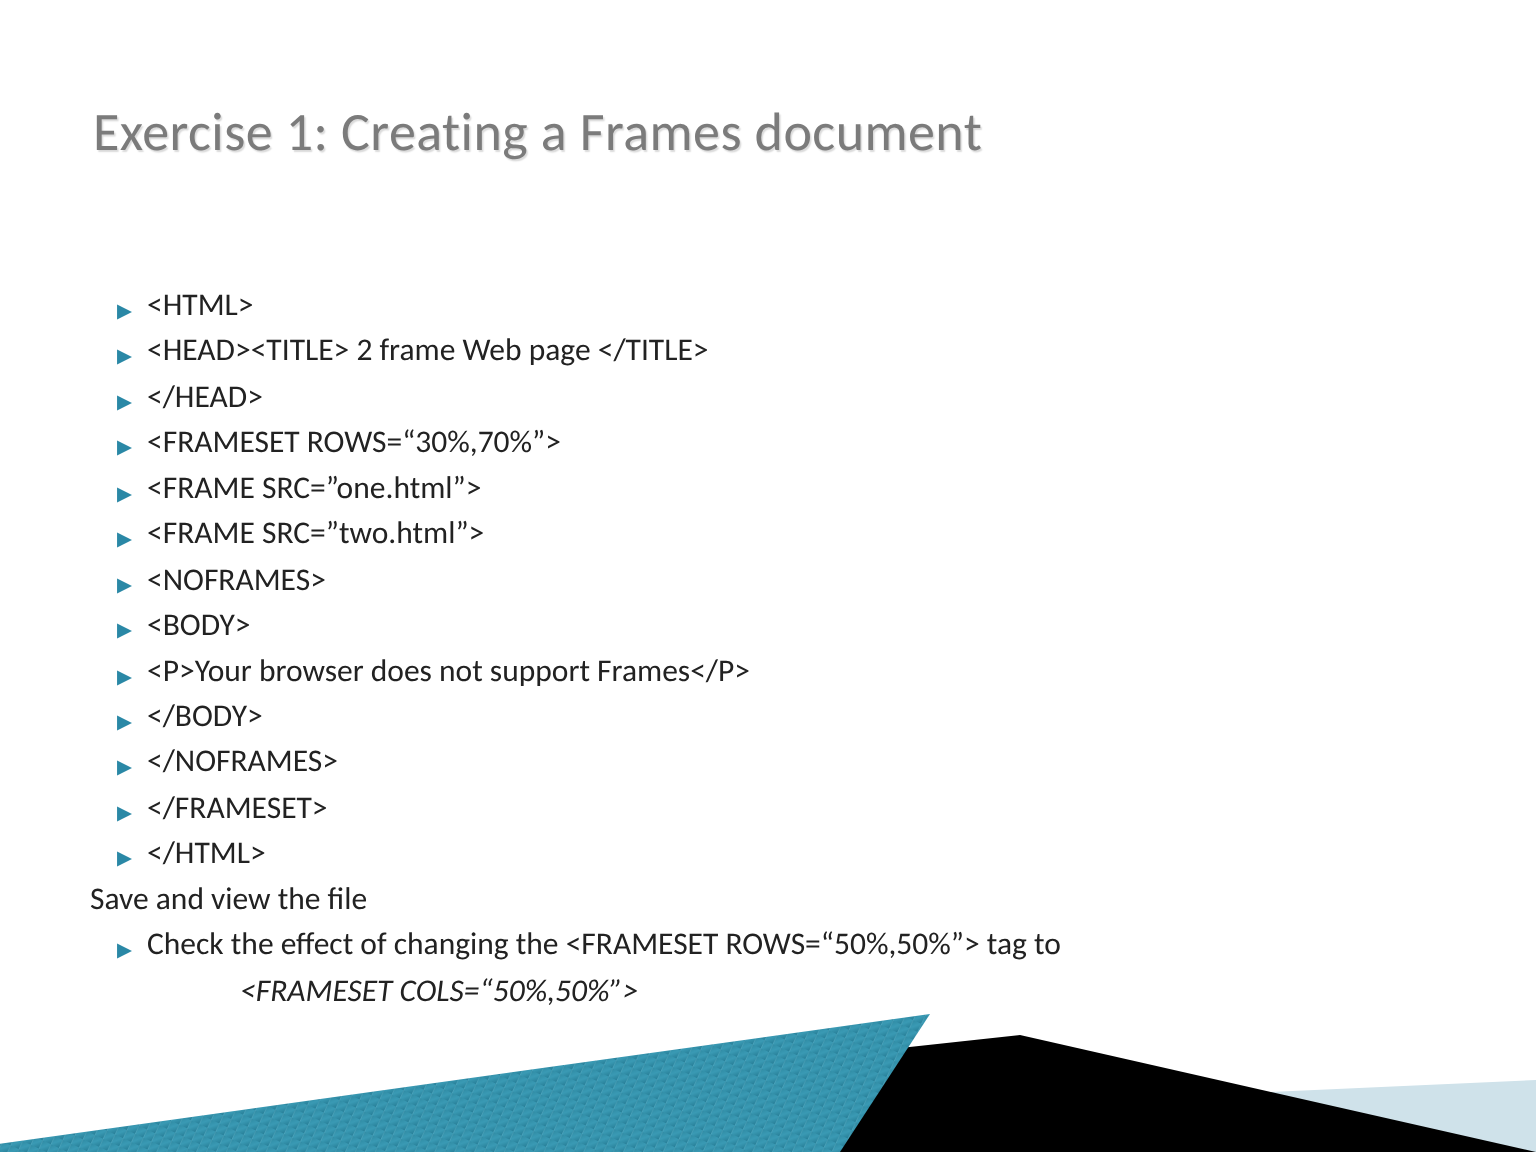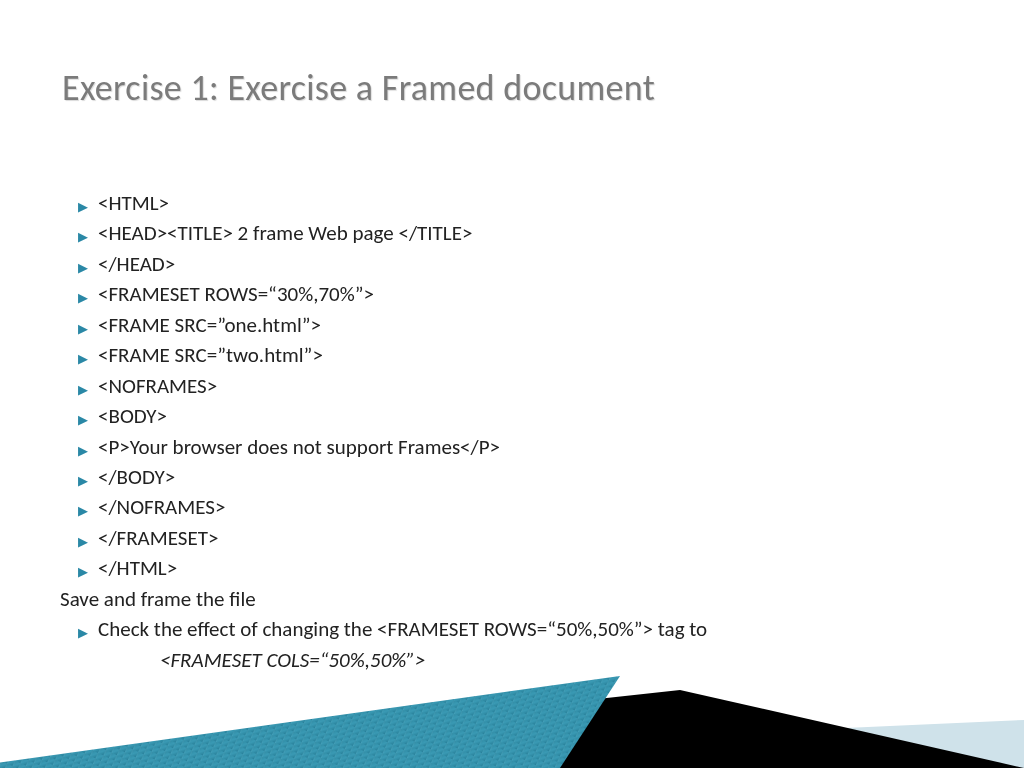--- a/index.html
+++ b/index.html
@@ -13,21 +13,21 @@
   .item-text { flex: 1; }
   .plain { padding-left: 0; }
   .indent { padding-left: 100px; font-style: italic; }
   .decor { position: absolute; left: 0; bottom: 0; width: 1024px; height: 160px; overflow: hidden; }
   .decor svg { display: block; }
 </style>
 </head>
 <body>
 <div class="slide">
 
-  <h1 class="title">Exercise 1: Exercise a Framed document</h1>
+  <h1 class="title">Exercise 1: Creating a Frames document</h1>
 
   <div class="content">
     <div id="code-lines">
         <div class="row">
           <span class="bullet"><span class="bullet-inner">▶</span></span>
           <span class="item-text">&lt;HTML&gt;</span>
         </div>
         <div class="row">
           <span class="bullet"><span class="bullet-inner">▶</span></span>
           <span class="item-text">&lt;HEAD&gt;&lt;TITLE&gt; 2 frame Web page &lt;/TITLE&gt;</span>
@@ -72,21 +72,21 @@
           <span class="bullet"><span class="bullet-inner">▶</span></span>
           <span class="item-text">&lt;/FRAMESET&gt;</span>
         </div>
         <div class="row">
           <span class="bullet"><span class="bullet-inner">▶</span></span>
           <span class="item-text">&lt;/HTML&gt;</span>
         </div>
       </div>
 
     <div class="row plain">
-      <span class="item-text">Save and frame the file</span>
+      <span class="item-text">Save and view the file</span>
     </div>
 
     <div class="row">
       <span class="bullet"><span class="bullet-inner">▶</span></span>
       <span class="item-text">Check the effect of changing the &lt;FRAMESET ROWS=“50%,50%”&gt; tag to</span>
     </div>
     <div class="row">
       <span class="item-text indent">&lt;FRAMESET COLS=“50%,50%”&gt;</span>
     </div>
   </div>

